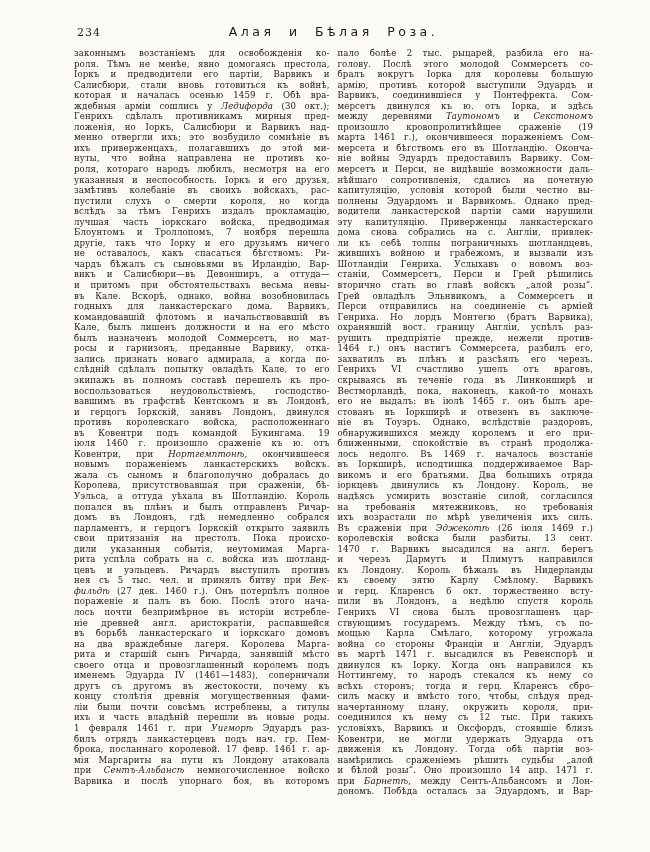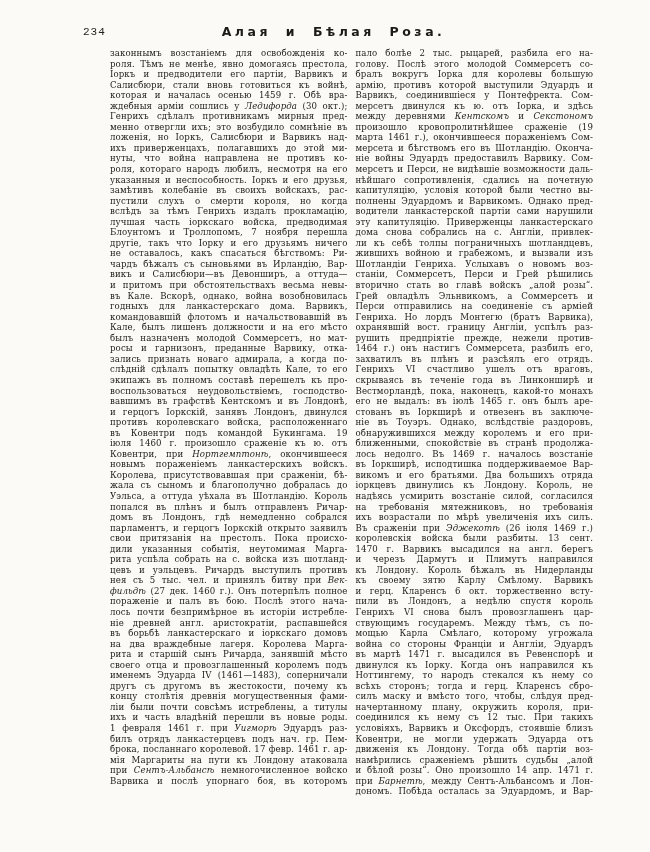--- a/index.html
+++ b/index.html
@@ -11,33 +11,33 @@
     overflow:hidden;
   }
   .page {
     position:relative;
     width:650px; height:852px;
     box-sizing:border-box;
     padding:24px 57px 0 74px;
   }
   .header { position:relative; height:17px; margin-bottom:7px; }
   .pagenum {
-    position:absolute; left:9px; top:2px;
-    font-size:11px; letter-spacing:1px;font-family:Liberation Mono, monospace;
+    position:absolute; left:3px; top:2px;
+    font-size:11px; letter-spacing:1px;
   }
   .title {
     display:block; text-align:center;
     font-family:"DejaVu Sans", sans-serif;
-    font-weight:bold;
+    font-weight:normal;
     font-size:12.5px;
     letter-spacing:3.5px;
     word-spacing:7px;
     color:#1e1b17;
   }
-  .columns { display:flex; gap:8px;margin-left:36px; }
+  .columns { display:flex; gap:8px; }
   .col { width:255.5px; }
   .line {
     font-size:8.6px;
     line-height:10.55px;
     height:10.55px;
     text-align:justify;
     text-align-last:justify;
     white-space:nowrap;
     letter-spacing:0.1px;
   }
@@ -53,22 +53,22 @@
   </div>
   <div class="columns">
     <div class="col" id="col-left">
         <div class="line"><span>законнымъ возстаніемъ для освобожденія ко-</span></div>
         <div class="line"><span>роля. Тѣмъ не менѣе, явно домогаясь престола,</span></div>
         <div class="line"><span>Іоркъ и предводители его партіи, Варвикъ и</span></div>
         <div class="line"><span>Салисбюри, стали вновь готовиться къ войнѣ,</span></div>
         <div class="line"><span>которая и началась осенью 1459 г. Обѣ вра-</span></div>
         <div class="line"><span>ждебныя арміи сошлись у </span><i>Ледифорда</i><span> (30 окт.);</span></div>
         <div class="line"><span>Генрихъ сдѣлалъ противникамъ мирныя пред-</span></div>
+        <div class="line"><span>ложенія, но Іоркъ, Салисбюри и Варвикъ над-</span></div>
         <div class="line"><span>менно отвергли ихъ; это возбудило сомнѣніе въ</span></div>
-        <div class="line"><span>ложенія, но Іоркъ, Салисбюри и Варвикъ над-</span></div>
         <div class="line"><span>ихъ приверженцахъ, полагавшихъ до этой ми-</span></div>
         <div class="line"><span>нуты, что война направлена не противъ ко-</span></div>
         <div class="line"><span>роля, котораго народъ любилъ, несмотря на его</span></div>
         <div class="line"><span>указанныя и неспособность. Іоркъ и его друзья,</span></div>
         <div class="line"><span>замѣтивъ колебаніе въ своихъ войскахъ, рас-</span></div>
         <div class="line"><span>пустили слухъ о смерти короля, но когда</span></div>
         <div class="line"><span>вслѣдъ за тѣмъ Генрихъ издалъ прокламацію,</span></div>
         <div class="line"><span>лучшая часть іоркскаго войска, предводимая</span></div>
         <div class="line"><span>Блоунтомъ и Троллопомъ, 7 ноября перешла</span></div>
         <div class="line"><span>другіе, такъ что Іорку и его друзьямъ ничего</span></div>
@@ -86,22 +86,22 @@
         <div class="line"><span>слѣдній сдѣлалъ попытку овладѣть Кале, то его</span></div>
         <div class="line"><span>экипажъ въ полномъ составѣ перешелъ къ про-</span></div>
         <div class="line"><span>воспользоваться неудовольствіемъ, господство-</span></div>
         <div class="line"><span>вавшимъ въ графствѣ Кентскомъ и въ Лондонѣ,</span></div>
         <div class="line"><span>и герцогъ Іоркскій, занявъ Лондонъ, двинулся</span></div>
         <div class="line"><span>противъ королевскаго войска, расположеннаго</span></div>
         <div class="line"><span>въ Ковентри подъ командой Букингама. 19</span></div>
         <div class="line"><span>іюля 1460 г. произошло сраженіе къ ю. отъ</span></div>
         <div class="line"><span>Ковентри, при </span><i>Нортгемптонѣ</i><span>, окончившееся</span></div>
         <div class="line"><span>новымъ пораженіемъ ланкастерскихъ войскъ.</span></div>
+        <div class="line"><span>жала съ сыномъ и благополучно добралась до</span></div>
         <div class="line"><span>Королева, присутствовавшая при сраженіи, бѣ-</span></div>
-        <div class="line"><span>жала съ сыномъ и благополучно добралась до</span></div>
         <div class="line"><span>Уэльса, а оттуда уѣхала въ Шотландію. Король</span></div>
         <div class="line"><span>попался въ плѣнъ и былъ отправленъ Ричар-</span></div>
         <div class="line"><span>домъ въ Лондонъ, гдѣ немедленно собрался</span></div>
         <div class="line"><span>парламентъ, и герцогъ Іоркскій открыто заявилъ</span></div>
         <div class="line"><span>свои притязанія на престолъ. Пока происхо-</span></div>
         <div class="line"><span>дили указанныя событія, неутомимая Марга-</span></div>
         <div class="line"><span>рита успѣла собрать на с. войска изъ шотланд-</span></div>
         <div class="line"><span>цевъ и уэльцевъ. Ричардъ выступилъ противъ</span></div>
         <div class="line"><span>нея съ 5 тыс. чел. и принялъ битву при </span><i>Век-</i></div>
         <div class="line"><i>фильдѣ</i><span> (27 дек. 1460 г.). Онъ потерпѣлъ полное</span></div>
@@ -124,21 +124,21 @@
         <div class="line"><span>при </span><i>Сентъ-Альбансѣ</i><span> немногочисленное войско</span></div>
         <div class="line"><span>Варвика и послѣ упорнаго боя, въ которомъ</span></div>
       </div>
     <div class="col" id="col-right">
         <div class="line"><span>пало болѣе 2 тыс. рыцарей, разбила его на-</span></div>
         <div class="line"><span>голову. Послѣ этого молодой Соммерсетъ со-</span></div>
         <div class="line"><span>бралъ вокругъ Іорка для королевы большую</span></div>
         <div class="line"><span>армію, противъ которой выступили Эдуардъ и</span></div>
         <div class="line"><span>Варвикъ, соединившіеся у Понтефректа. Сом-</span></div>
         <div class="line"><span>мерсетъ двинулся къ ю. отъ Іорка, и здѣсь</span></div>
-        <div class="line"><span>между деревнями </span><i>Кентскомъ</i><span> и </span><i>Секстономъ</i></div>
+        <div class="line"><span>между деревнями </span><i>Таутономъ</i><span> и </span><i>Секстономъ</i></div>
         <div class="line"><span>произошло кровопролитнѣйшее сраженіе (19</span></div>
         <div class="line"><span>марта 1461 г.), окончившееся пораженіемъ Сом-</span></div>
         <div class="line"><span>мерсета и бѣгствомъ его въ Шотландію. Оконча-</span></div>
         <div class="line"><span>ніе войны Эдуардъ предоставилъ Варвику. Сом-</span></div>
         <div class="line"><span>мерсетъ и Перси, не видѣвшіе возможности даль-</span></div>
         <div class="line"><span>нѣйшаго сопротивленія, сдались на почетную</span></div>
         <div class="line"><span>капитуляцію, условія которой были честно вы-</span></div>
         <div class="line"><span>полнены Эдуардомъ и Варвикомъ. Однако пред-</span></div>
         <div class="line"><span>водители ланкастерской партіи сами нарушили</span></div>
         <div class="line"><span>эту капитуляцію. Приверженцы ланкастерскаго</span></div>
@@ -147,21 +147,21 @@
         <div class="line"><span>жившихъ войною и грабежомъ, и вызвали изъ</span></div>
         <div class="line"><span>Шотландіи Генриха. Услыхавъ о новомъ воз-</span></div>
         <div class="line"><span>станіи, Соммерсетъ, Перси и Грей рѣшились</span></div>
         <div class="line"><span>вторично стать во главѣ войскъ „алой розы“.</span></div>
         <div class="line"><span>Грей овладѣлъ Эльнвикомъ, а Соммерсетъ и</span></div>
         <div class="line"><span>Перси отправились на соединеніе съ арміей</span></div>
         <div class="line"><span>Генриха. Но лордъ Монтегю (братъ Варвика),</span></div>
         <div class="line"><span>охранявшій вост. границу Англіи, успѣлъ раз-</span></div>
         <div class="line"><span>рушить предпріятіе прежде, нежели против-</span></div>
         <div class="line"><span>1464 г.) онъ настигъ Соммерсета, разбилъ его,</span></div>
-        <div class="line"><span>захватилъ въ плѣнъ и разсѣялъ его отрядъ.</span></div>
+        <div class="line"><span>захватилъ въ плѣнъ и разсѣялъ его черезъ.</span></div>
         <div class="line"><span>Генрихъ VI счастливо ушелъ отъ враговъ,</span></div>
         <div class="line"><span>скрываясь въ теченіе года въ Линконширѣ и</span></div>
         <div class="line"><span>Вестморландѣ, пока, наконецъ, какой-то монахъ</span></div>
         <div class="line"><span>его не выдалъ: въ іюлѣ 1465 г. онъ былъ аре-</span></div>
         <div class="line"><span>стованъ въ Іоркширѣ и отвезенъ въ заключе-</span></div>
         <div class="line"><span>ніе въ Тоуэръ. Однако, вслѣдствіе раздоровъ,</span></div>
         <div class="line"><span>обнаружившихся между королемъ и его при-</span></div>
         <div class="line"><span>ближенными, спокойствіе въ странѣ продолжа-</span></div>
         <div class="line"><span>лось недолго. Въ 1469 г. началось возстаніе</span></div>
         <div class="line"><span>въ Іоркширѣ, исподтишка поддерживаемое Вар-</span></div>

